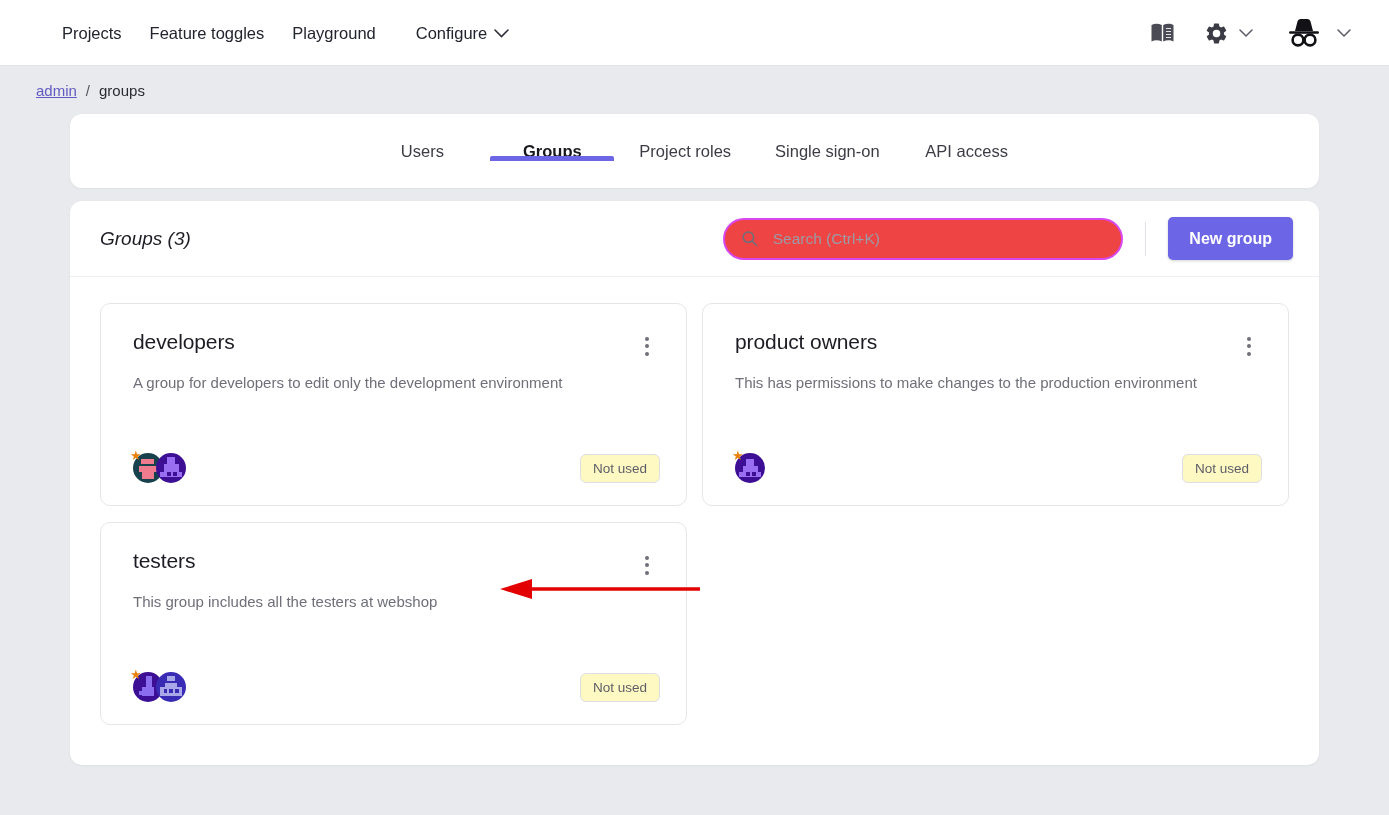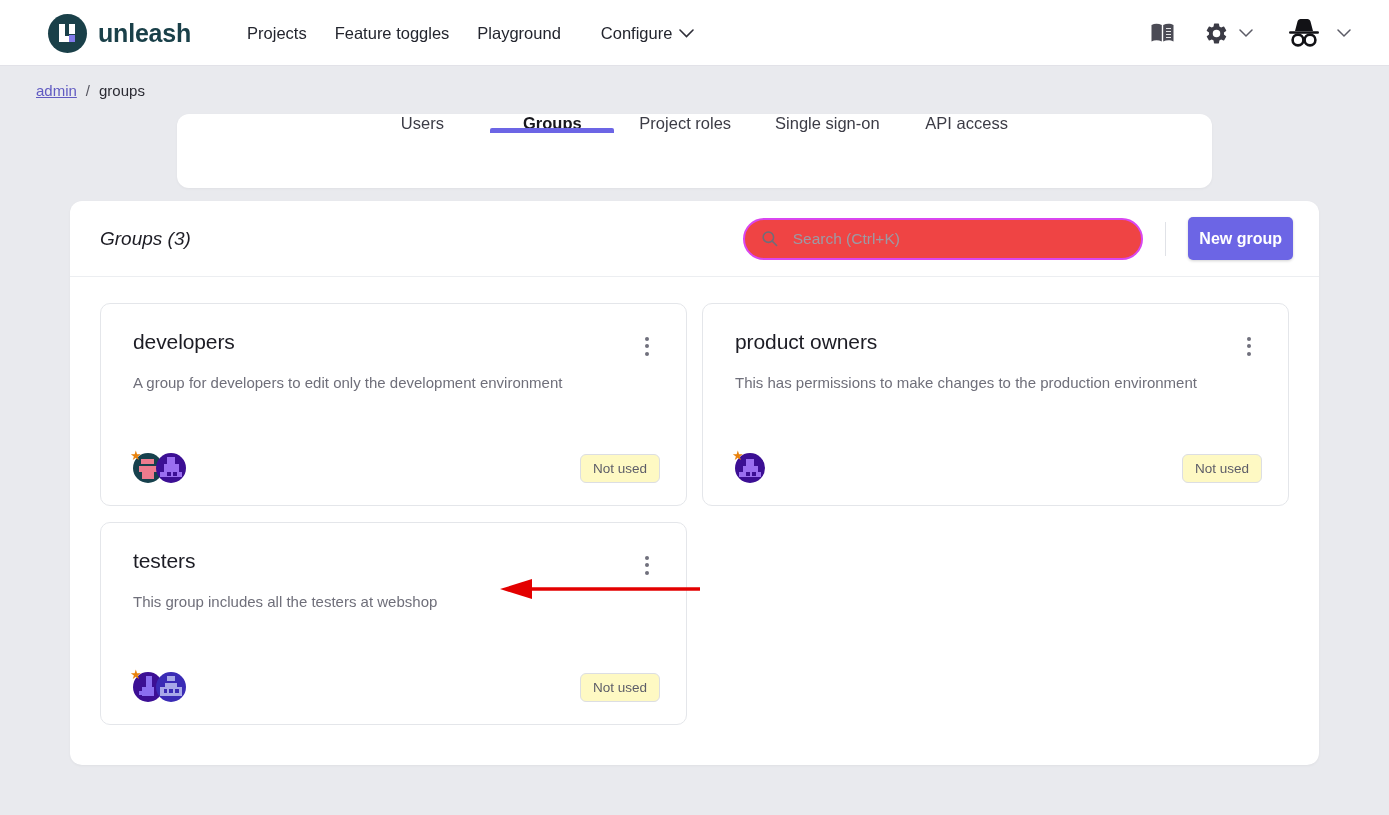--- a/index.html
+++ b/index.html
@@ -119,26 +119,26 @@
     color: #615bc2;
     text-decoration: underline;
     cursor: pointer;
   }
   .breadcrumb .sep { color: #55555f; }
   .breadcrumb .cur { color: #2b2b33; }
 
   
   .tabs-panel {
     margin: 0 auto;
-    width: 1035px;
+    width: 1249px;
     background: #ffffff;
     border-radius: 12px;
     height: 74px;
     display: flex;
-    align-items: flex-start;
+    align-items: center;
     justify-content: center;
     box-shadow: 0 1px 3px rgba(0,0,0,0.045);
     position: relative;
   }
   .tab {
     display: flex;
     align-items: center;
     justify-content: center;
     font-size: 16.5px;
     color: #3c3c46;
@@ -212,21 +212,21 @@
     height: 34px;
     background: #e0e2e7;
     margin: 0 22px;
   }
   .new-btn {
     background: #6c65e5;
     color: #ffffff;
     border: none;
     border-radius: 5px;
     height: 43px;
-    padding: 0 11px;
+    padding: 0 21px;
     font-size: 16px;
     font-weight: 700;
     font-family: "Liberation Sans", sans-serif;
     cursor: pointer;
     box-shadow: 0 1px 3px rgba(0,0,0,0.18);
   }
 
   
   .grid {
     padding: 26px 30px 40px 30px;
@@ -324,29 +324,20 @@
     height: 26px;
     pointer-events: none;
     z-index: 50;
   }
 </style>
 </head>
 <body>
 
 <div class="header">
 
-  <div class="logo-wrap">
-    <div class="logo-mark">
-      <span class="u-left"></span>
-      <span class="u-bottom"></span>
-      <span class="u-right"></span>
-      <span class="u-dot"></span>
-    </div>
-    <div class="logo-text">unleash</div>
-  </div>
 
   <nav class="nav">
     <div class="nav-item">
       <span>Projects</span>
     </div>
     <div class="nav-item">
       <span>Feature toggles</span>
     </div>
     <div class="nav-item">
       <span>Playground</span>

